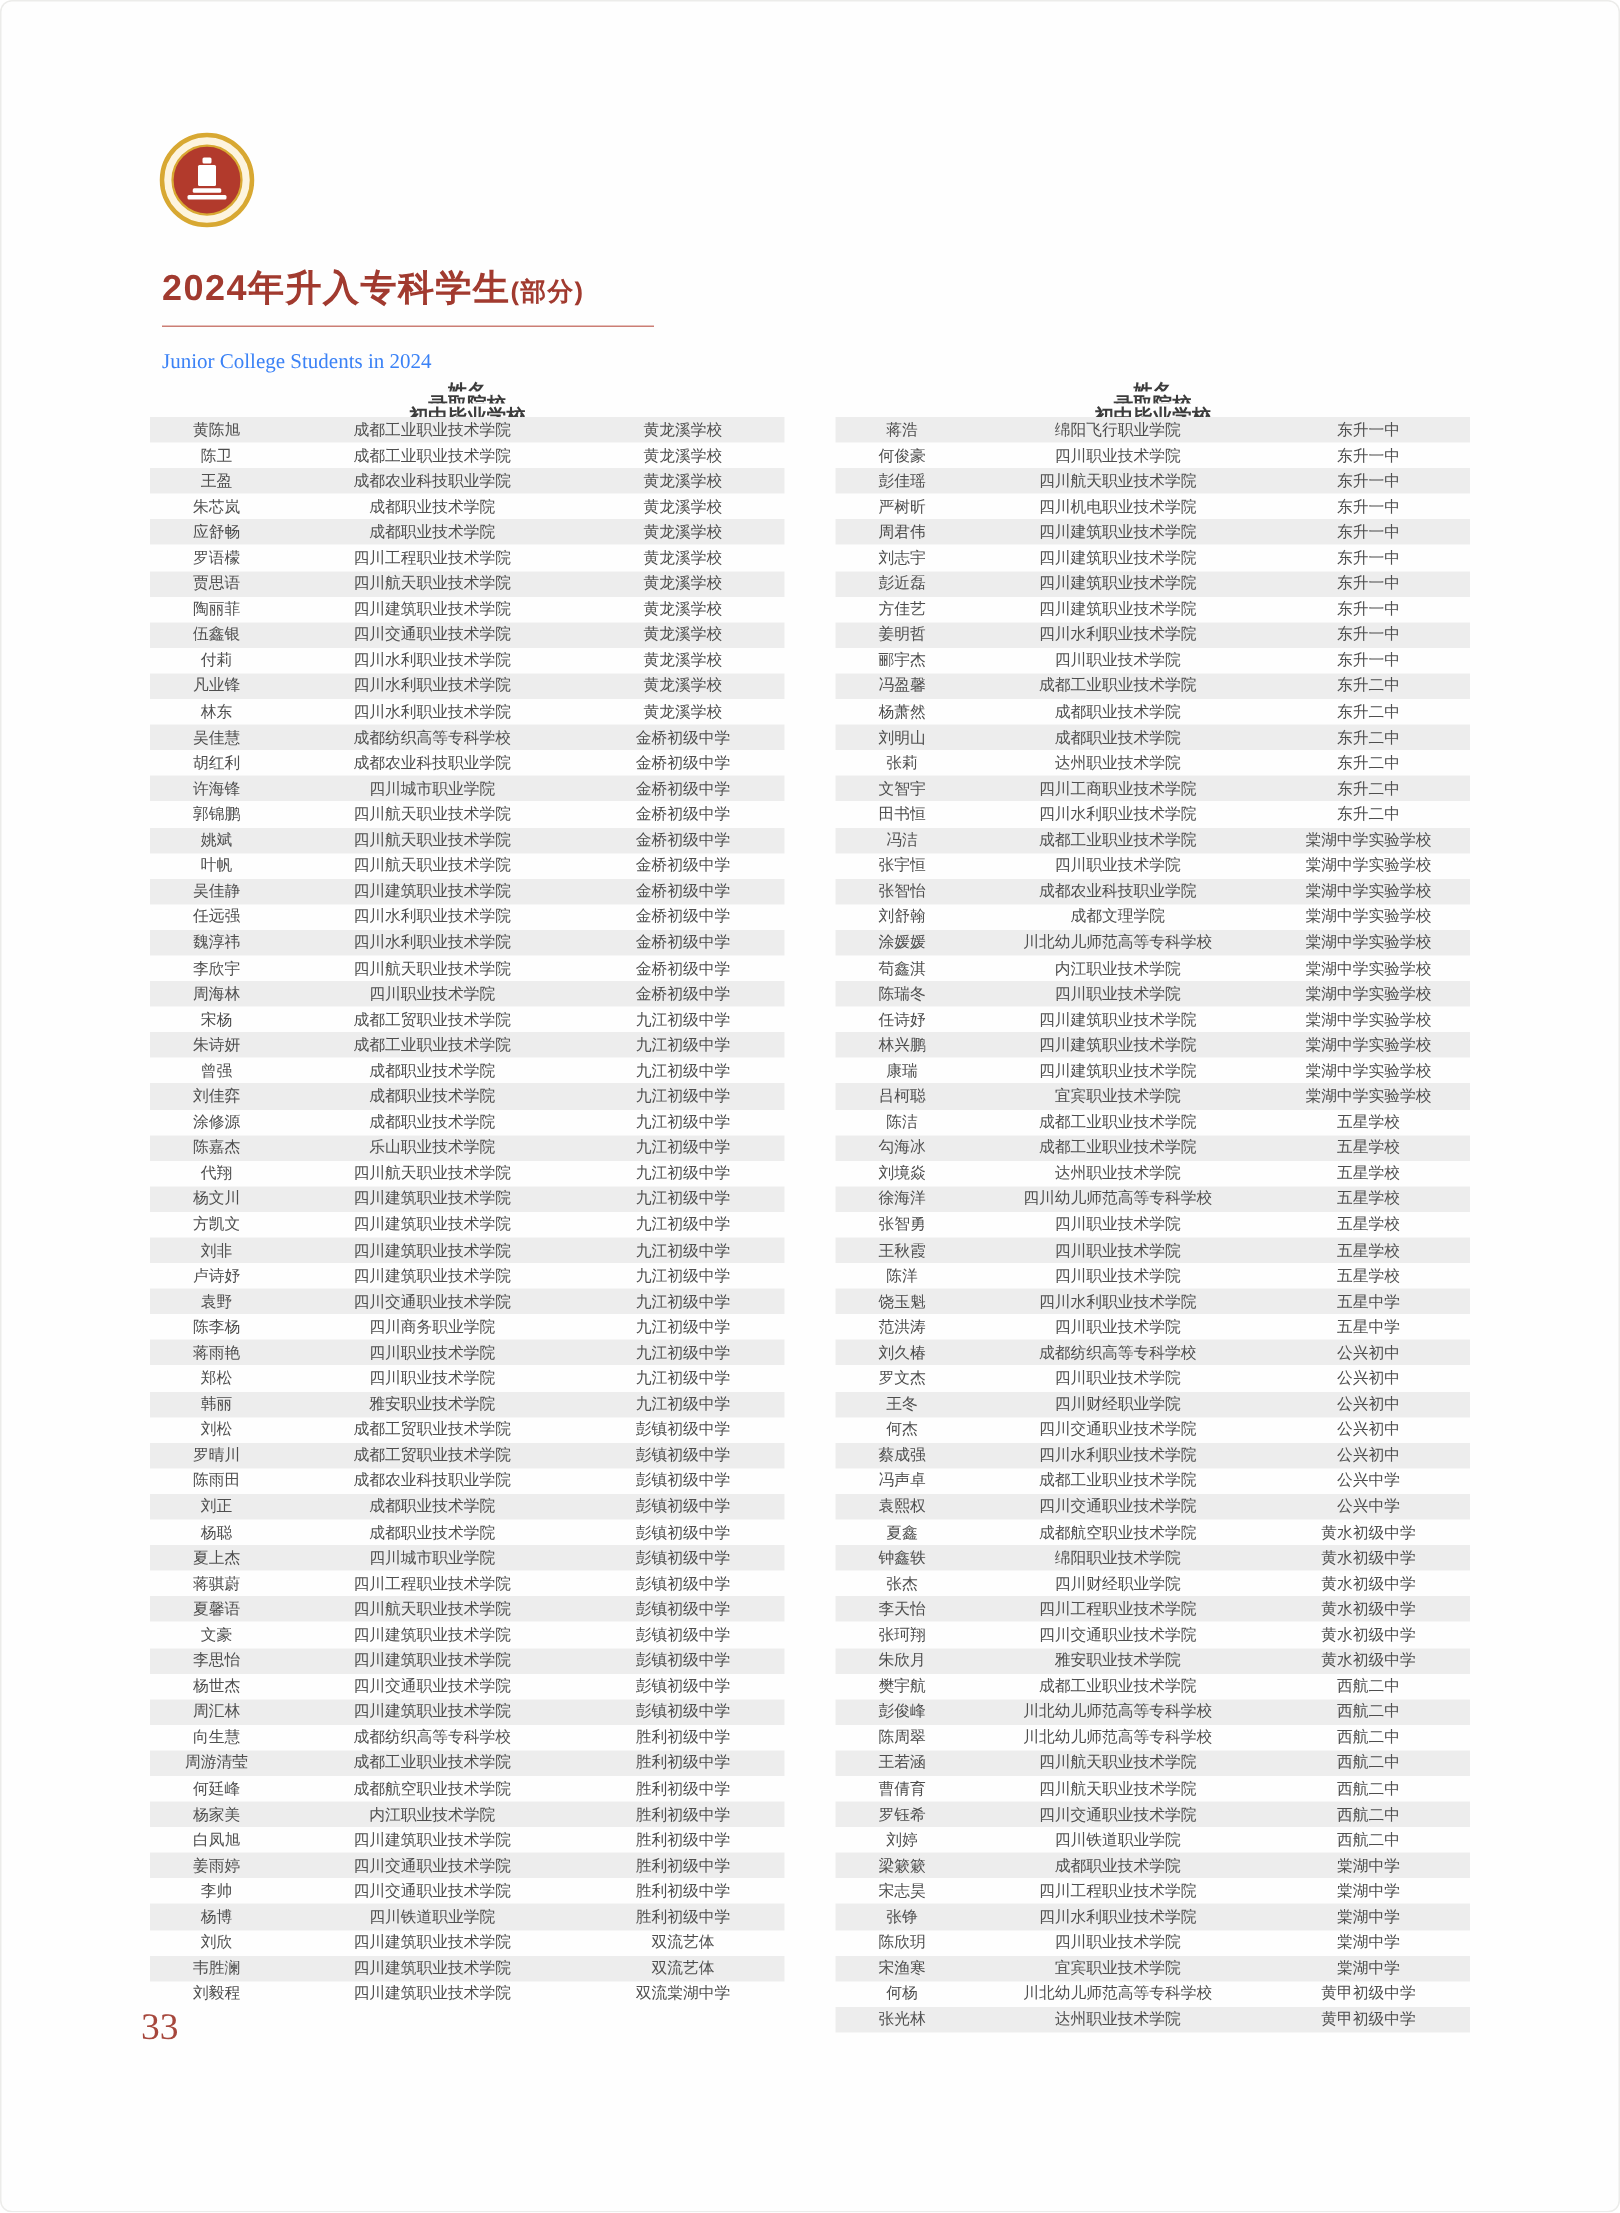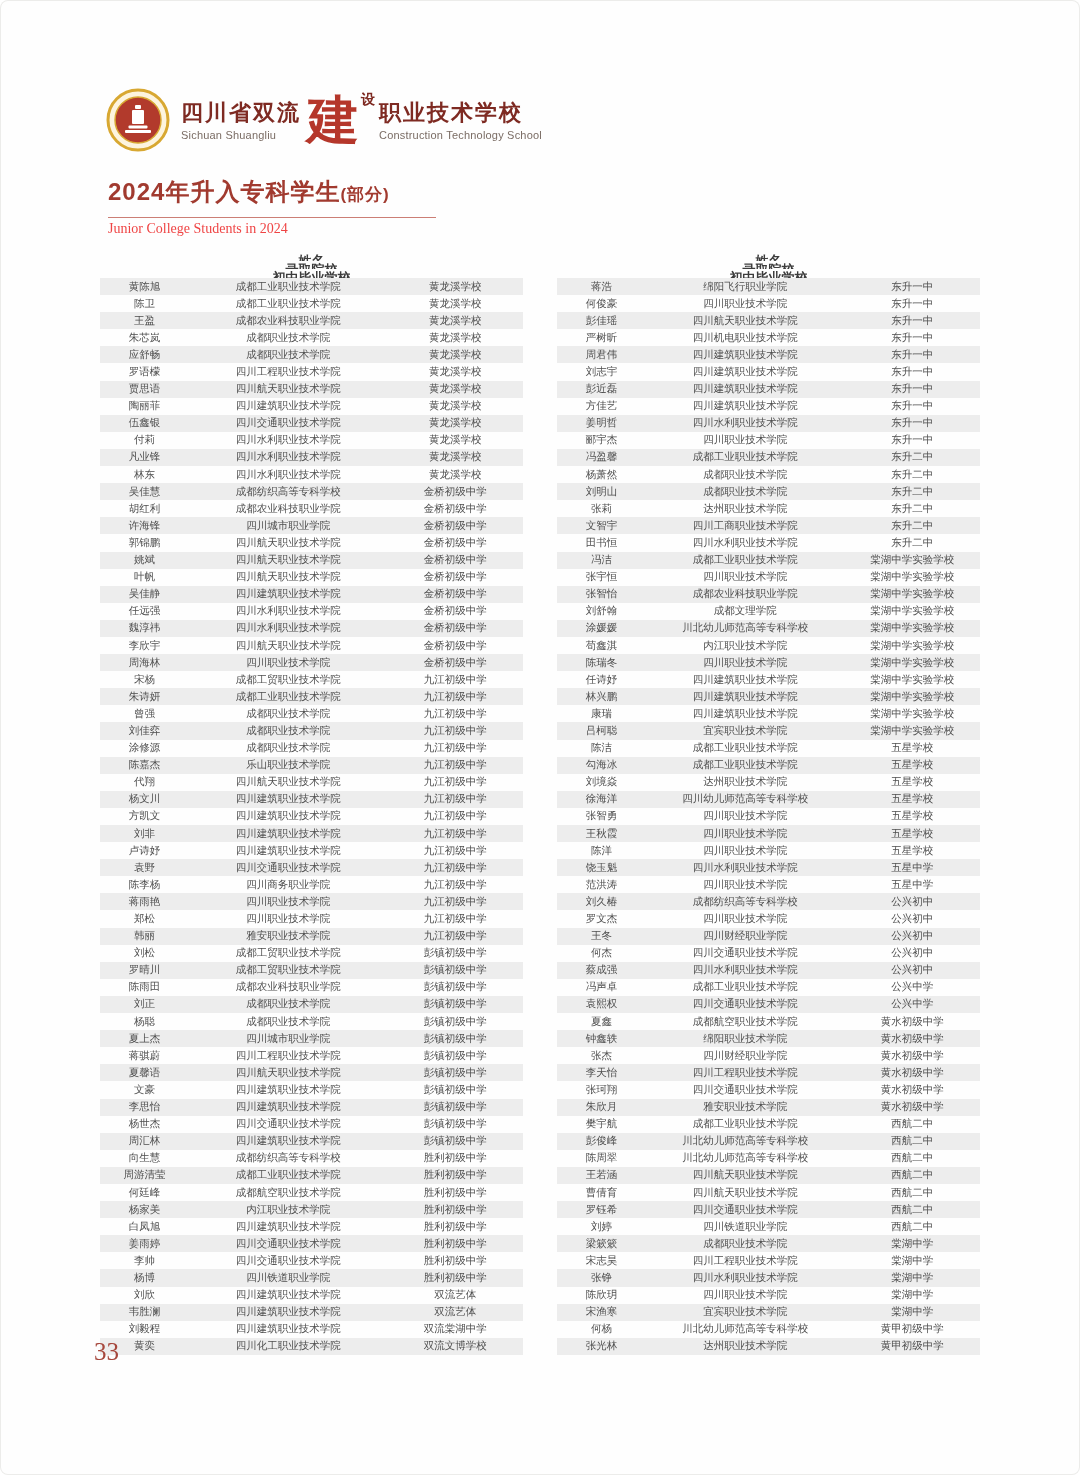--- a/index.html
+++ b/index.html
@@ -18,21 +18,21 @@
   .jian-wrap { position:relative; margin:0 4px 0 6px; padding-right:16px; }
   .jian-char { font-family:"DejaVu Serif","Liberation Serif",serif; font-size:52px; font-weight:bold;
                color:#b5372b; line-height:0.9; display:inline-block; }
   .she-char { position:absolute; top:-6px; right:0; font-size:14px; font-weight:bold; color:#7e2a22; }
 
   
   .title-block { position:absolute; left:108px; top:176px; width:328px; }
   .title-zh { font-size:24px; font-weight:bold; color:#a13a2f; padding-bottom:9px;
               border-bottom:1px solid #cb7e75; letter-spacing:1px; }
   .title-zh .paren { font-size:17px;text-align:center; }
-  .title-en { margin-top:3px; font-size:14px; color:#ef4444; font-family:"Liberation Serif","DejaVu Serif",serif; }
+  .title-en { margin-top:16px; font-size:14px; color:#3b82f6; font-family:"Liberation Serif","DejaVu Serif",serif; }
 
   
   .tables { position:absolute; left:100px; top:252px; width:880px; display:flex; gap:34px; }
   .table { flex:1; min-width:0; }
   .t-head { display:flex; height:26px; align-items:center; font-weight:bold;
             font-size:13px; color:#3c3c3c;flex-direction:column; }
   .t-cell { text-align:center; overflow:hidden; white-space:nowrap; }
   .c0 { width:21%; } .c1 { width:47%; } .c2 { width:32%; }
   .t-row { display:flex; height:17.1px; align-items:center; font-size:10.5px; color:#4e4e4e; }
   .t-row.stripe { background:#ededed; }
@@ -50,34 +50,20 @@
     <svg class="emblem" viewBox="0 0 64 64" aria-hidden="true">
       <circle cx="32" cy="32" r="30" fill="#fdf4de" stroke="#d8a832" stroke-width="3"></circle>
       <circle cx="32" cy="32" r="23" fill="#b23a2c" stroke="#d8a832" stroke-width="1.5"></circle>
       <g fill="#ffffff">
         <rect x="29" y="17" width="6" height="4" rx="1"></rect>
         <rect x="26" y="22" width="12" height="14" rx="1"></rect>
         <rect x="22.5" y="37.5" width="19" height="3" rx="1"></rect>
         <rect x="19" y="42" width="26" height="3" rx="1"></rect>
       </g>
     </svg>
-    <div class="name-block">
-      <div class="name-col">
-        <span class="zh-name">四川省双流</span>
-        <span class="en-name">Sichuan Shuangliu</span>
-      </div>
-      <div class="jian-wrap">
-        <span class="she-char">设</span>
-        <span class="jian-char">建</span>
-      </div>
-      <div class="name-col">
-        <span class="zh-name">职业技术学校</span>
-        <span class="en-name">Construction Technology School</span>
-      </div>
-    </div>
   </div>
 
   <div class="title-block">
     <div class="title-zh">
       <span>2024年升入专科学生</span><span class="paren">(部分)</span>
     </div>
     <div class="title-en">Junior College Students in 2024</div>
   </div>
 
   <div class="tables">
@@ -390,25 +376,20 @@
           </div>
           <div class="t-row stripe">
             <div class="t-cell c0">韦胜澜</div>
             <div class="t-cell c1">四川建筑职业技术学院</div>
             <div class="t-cell c2">双流艺体</div>
           </div>
           <div class="t-row">
             <div class="t-cell c0">刘毅程</div>
             <div class="t-cell c1">四川建筑职业技术学院</div>
             <div class="t-cell c2">双流棠湖中学</div>
-          </div>
-          <div class="t-row stripe">
-            <div class="t-cell c0">黄奕</div>
-            <div class="t-cell c1">四川化工职业技术学院</div>
-            <div class="t-cell c2">双流文博学校</div>
           </div>
         </div>
     </div>
     <div class="table">
       <div class="t-head">
         <div class="t-cell c0">姓名</div>
         <div class="t-cell c1">录取院校</div>
         <div class="t-cell c2">初中毕业学校</div>
       </div>
       <div class="t-body" id="right-body">

